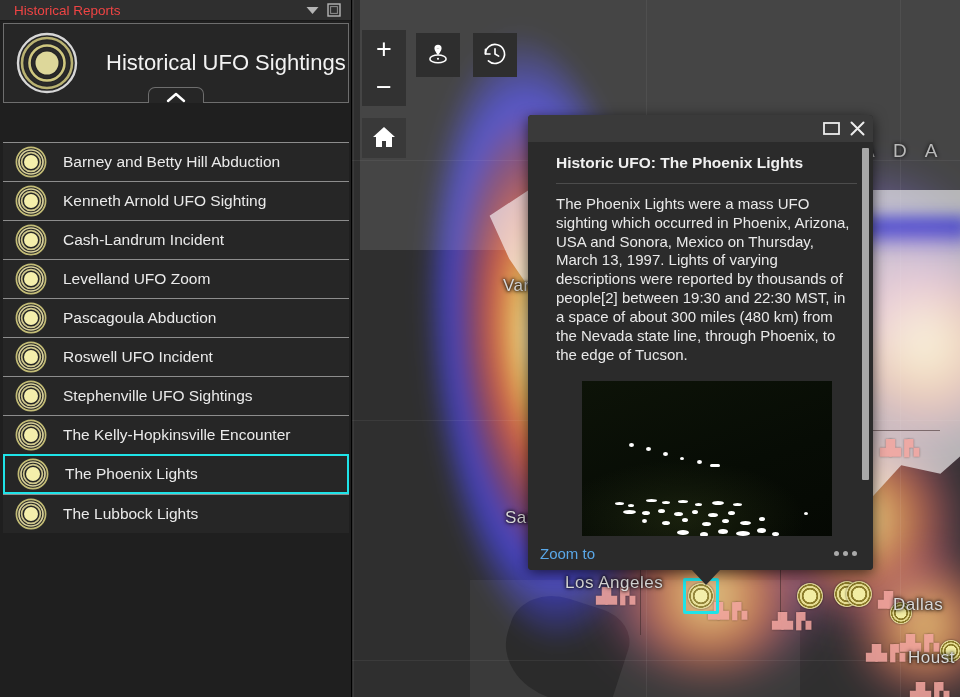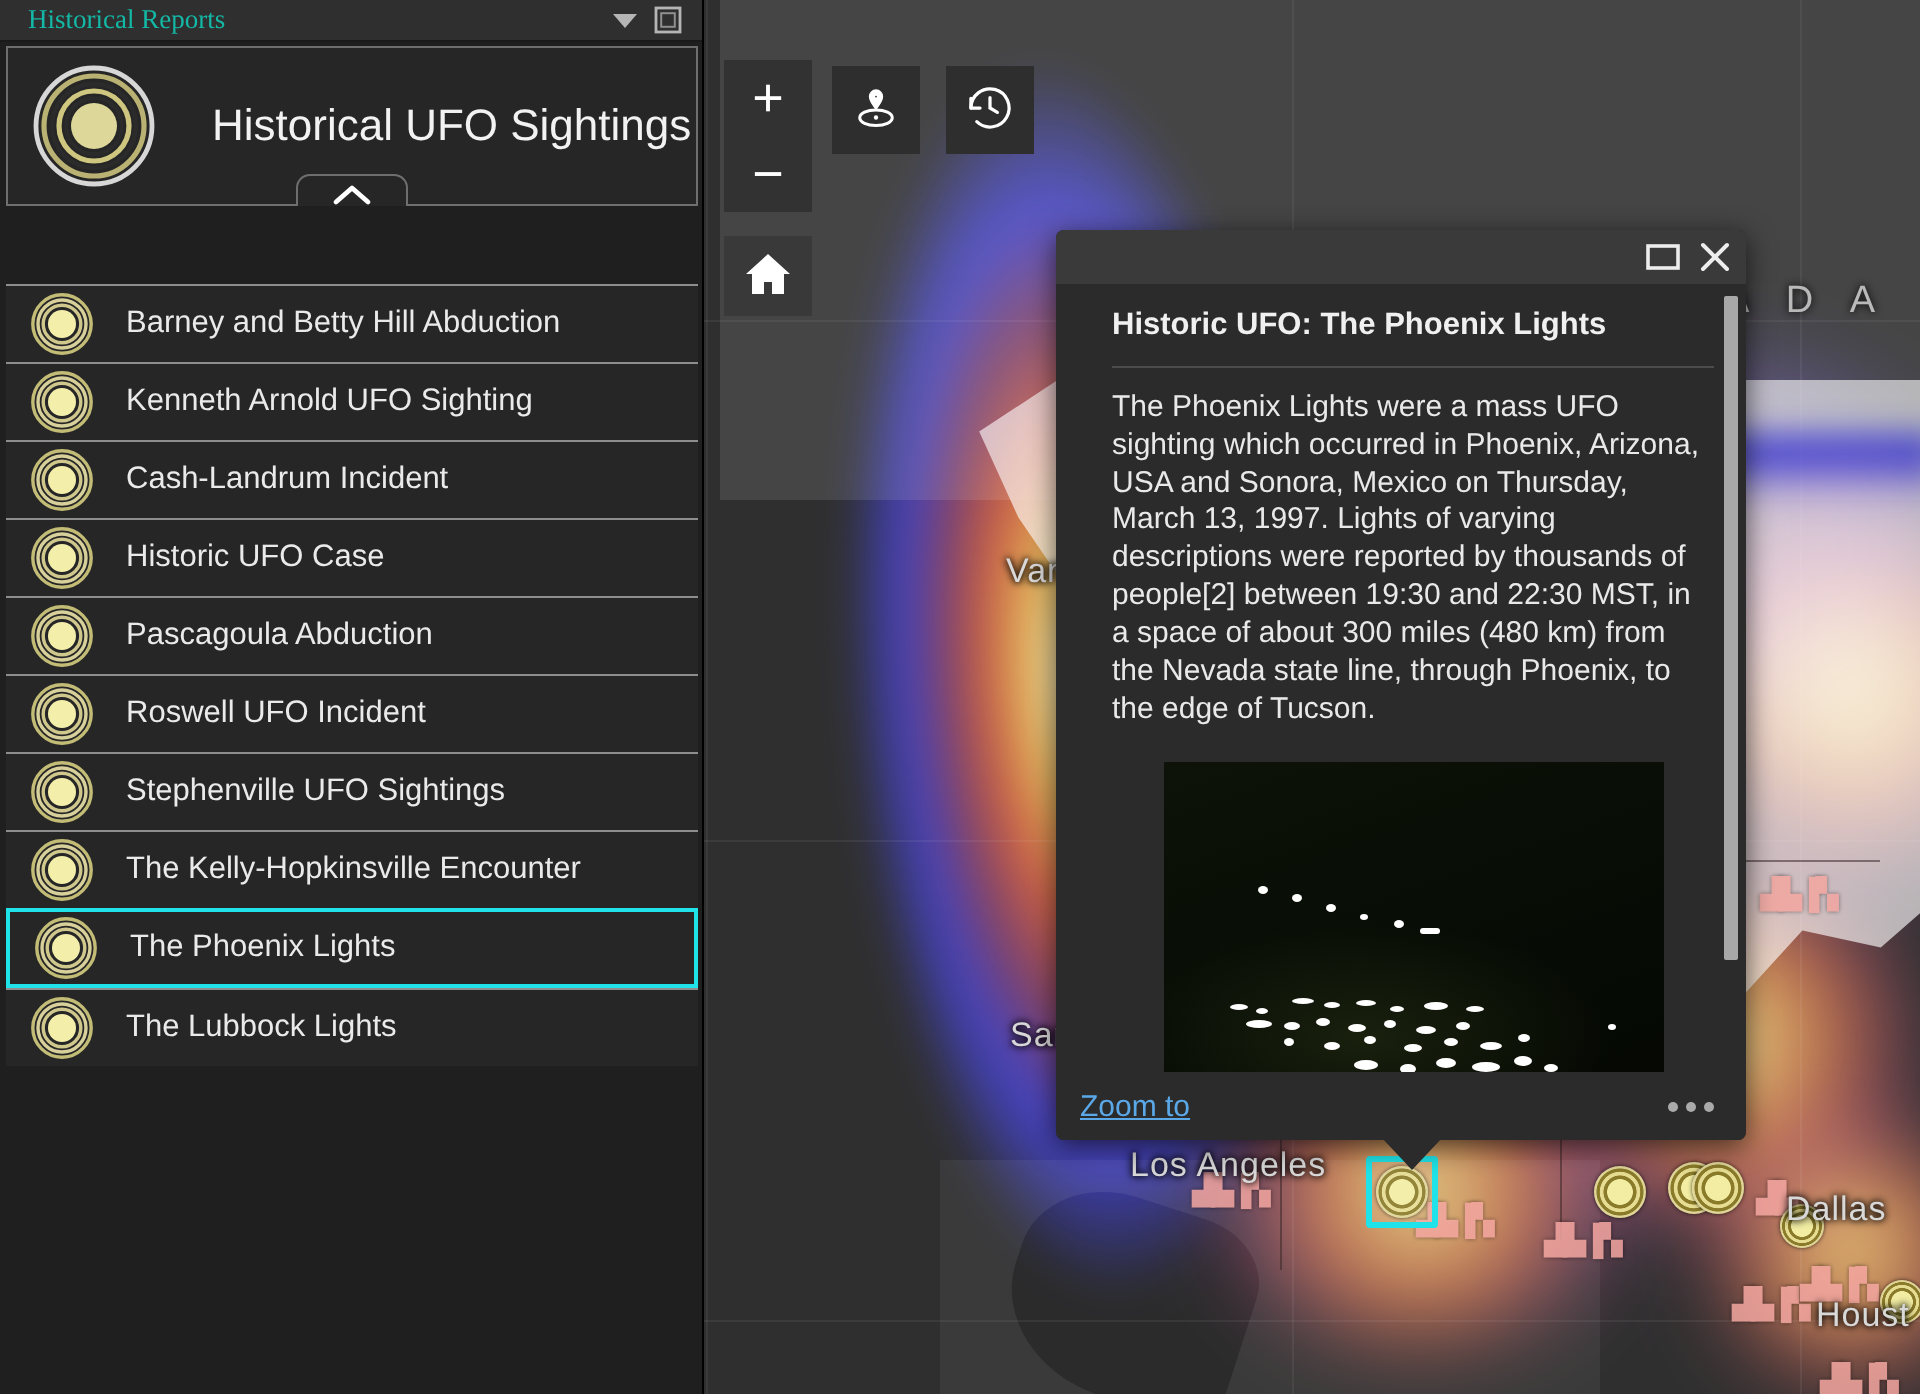--- a/index.html
+++ b/index.html
@@ -168,22 +168,22 @@
     background: #1f1f1f;
     border-right: 1px solid #000;
   }
   .panel-titlebar {
     height: 21px; background: #2f2f2f;
     display: flex; align-items: center;
     padding: 0 6px 0 14px;
     border-bottom: 1px solid #1a1a1a;
   }
   .panel-title {
-    color: #14b8a6; font-size: 13.5px; flex: 1;
-    font-family: Liberation Serif, serif;
+    color: #ef4444; font-size: 13.5px; flex: 1;
+    font-family: Liberation Sans, sans-serif;
   }
   .tb-icon { width: 22px; height: 18px; display:flex; align-items:center; justify-content:center; cursor:pointer; }
   .panel-body { position: absolute; left: 3px; top: 23px; width: 346px; bottom: 4px; }
 
   .list-header {
     position: relative;
     height: 80px;
     background: #262626;
     border: 1px solid #6e6e6e;
     display: flex; align-items: center;
@@ -278,21 +278,21 @@
   .lt { position:absolute; background:#fff; border-radius:50%; }
   .popup-footer {
     height: 34px; flex: 0 0 34px;
     background: #2b2b2b;
     border-radius: 0 0 4px 4px;
     display: flex; align-items: center; justify-content: space-between;
     padding: 0 16px 0 12px;
   }
   .zoom-to {
     color: #5aa8e8; font-size: 15px;
-    text-decoration: underline; cursor: pointer;
+    cursor: pointer;
     font-family: "Liberation Sans", sans-serif;
   }
   .more-dots { display: flex; gap: 4px; cursor: pointer; }
   .more-dots i { width: 5px; height: 5px; border-radius: 50%; background: #aaa; display:block; }
   .popup-scrollbar {
     position: absolute; right: 4px; top: 6px; width: 7px; bottom: 6px;
     background: transparent;
   }
   .popup-scrollthumb {
     position: absolute; right: 0; top: 0; width: 7px; height: 87%;
@@ -477,21 +477,21 @@
 
         <div class="feature-item">
           <span class="fi-icon">
             <svg width="32" height="32" viewBox="0 0 32 32">
               <circle cx="16" cy="16" r="14.6" fill="none" stroke="#c3bc76" stroke-width="1.7"></circle>
               <circle cx="16" cy="16" r="12" fill="none" stroke="#d8d09a" stroke-width="1.7"></circle>
               <circle cx="16" cy="16" r="9.4" fill="none" stroke="#cfc78c" stroke-width="1.7"></circle>
               <circle cx="16" cy="16" r="7" fill="#f4eeab"></circle>
             </svg>
           </span>
-          <span class="fi-label">Historic UFO Case</span>
+          <span class="fi-label">Levelland UFO Zoom</span>
         </div>
 
         <div class="feature-item">
           <span class="fi-icon">
             <svg width="32" height="32" viewBox="0 0 32 32">
               <circle cx="16" cy="16" r="14.6" fill="none" stroke="#c3bc76" stroke-width="1.7"></circle>
               <circle cx="16" cy="16" r="12" fill="none" stroke="#d8d09a" stroke-width="1.7"></circle>
               <circle cx="16" cy="16" r="9.4" fill="none" stroke="#cfc78c" stroke-width="1.7"></circle>
               <circle cx="16" cy="16" r="7" fill="#f4eeab"></circle>
             </svg>

